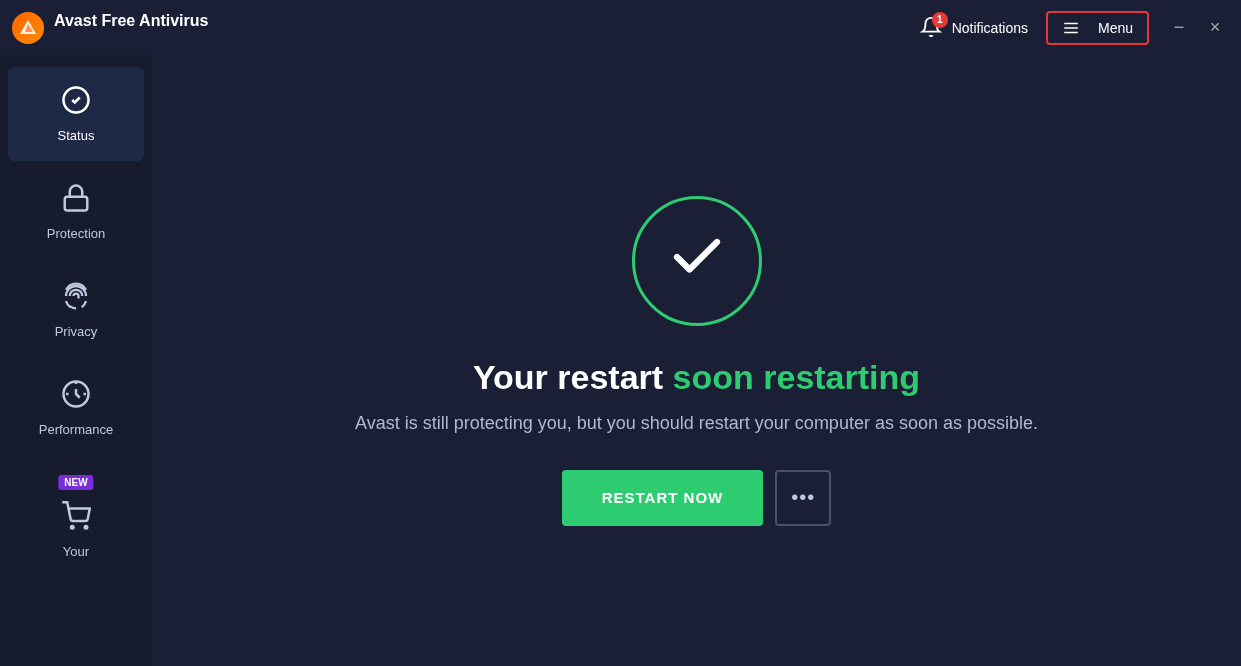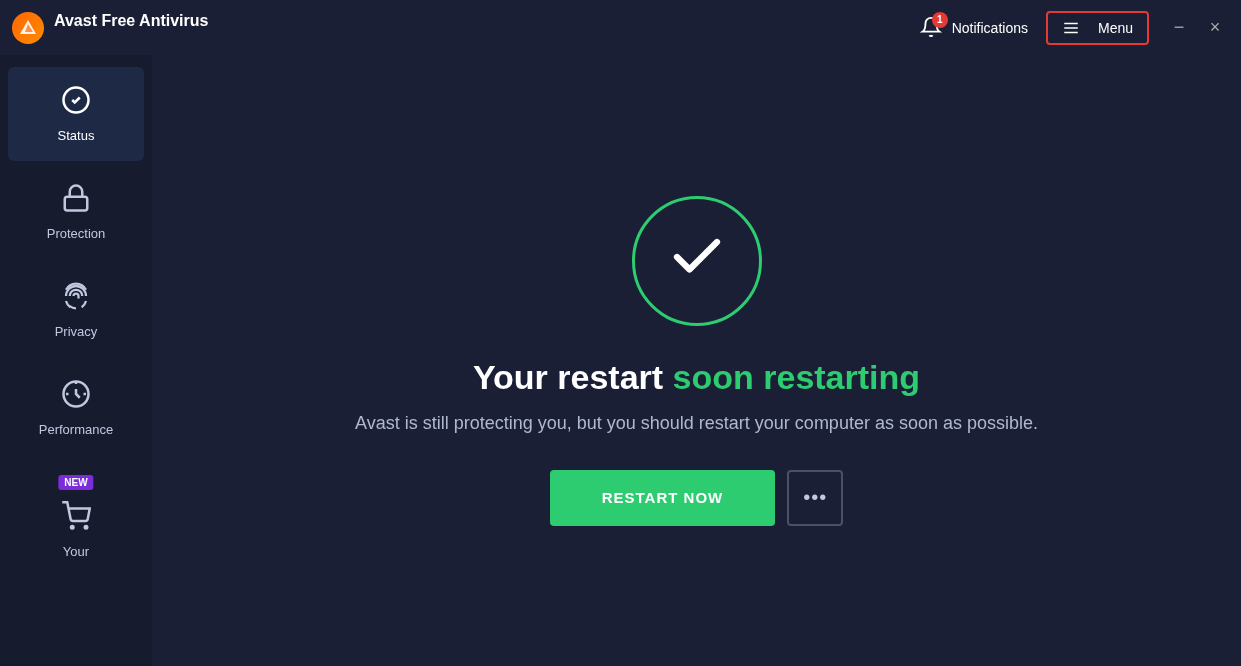--- a/index.html
+++ b/index.html
@@ -221,21 +221,21 @@
     .action-row {
       display: flex;
       align-items: center;
       gap: 12px;
     }
     .restart-btn {
       background: #2ecc71;
       color: #ffffff;
       border: none;
       border-radius: 4px;
-      padding: 0 52px;
+      padding: 0 40px;
       height: 56px;
       font-size: 15px;
       font-weight: 700;
       letter-spacing: 1px;
       cursor: pointer;
       text-transform: uppercase;
     }
     .more-btn {
       width: 56px;
       height: 56px;

